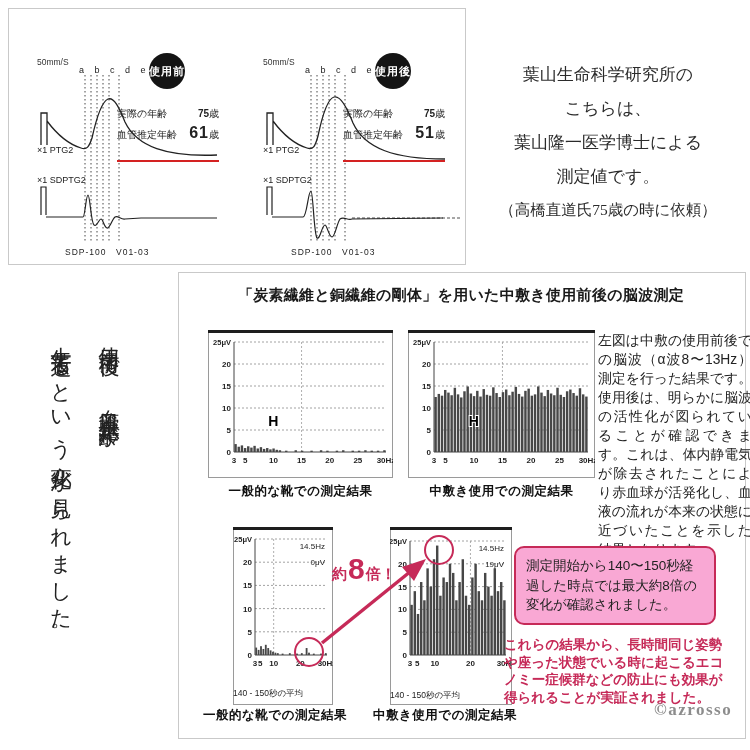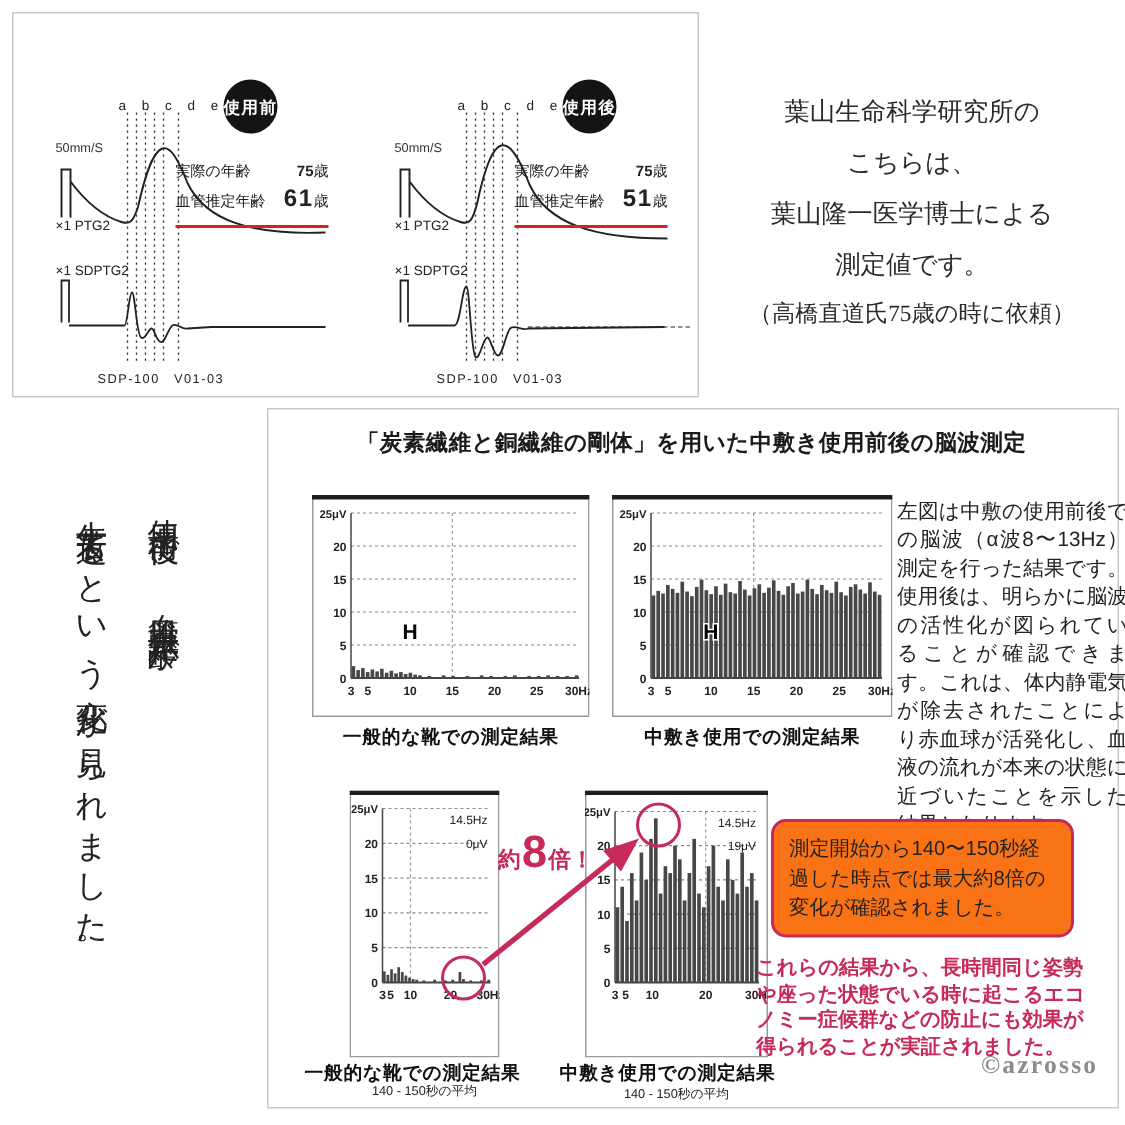--- a/index.html
+++ b/index.html
@@ -5,27 +5,27 @@
   html,body{margin:0;padding:0;background:#fff;}
   body{width:750px;height:750px;position:relative;overflow:hidden;
        font-family:"Liberation Sans",sans-serif;color:#1a1a1a;}
   .abs{position:absolute;}
 
   
   .pulse-box{left:8px;top:8px;width:456px;height:255px;border:1px solid #c9c9c9;background:#fff;}
   .pulse-title{left:10px;top:10px;width:440px;font-size:14.5px;font-weight:bold;letter-spacing:.2px;}
   .panel{top:38px;width:218px;height:212px;}
   .panel-a{left:12px;} .panel-b{left:238px;}
-  .speed{left:16px;top:10px;font-size:8.5px;color:#333;margin-top:36px;}
+  .speed{left:16px;top:10px;font-size:8.5px;color:#333;}
   .markers{left:58px;top:18px;font-size:9px;letter-spacing:4px;color:#222;}
   .badge{left:128px;top:6px;width:36px;height:36px;border-radius:50%;background:#141414;
          color:#fff;font-size:11px;font-weight:bold;display:flex;align-items:center;justify-content:center;letter-spacing:1px;}
   .ages{left:96px;top:48px;width:102px;font-size:10px;color:#222;margin-top:12px;}
   .age-row{display:flex;justify-content:space-between;align-items:baseline;margin-bottom:3px;white-space:nowrap;}
-  .est-row{border-bottom:2px solid #d42222;padding-bottom:8px;}
+  .est-row{border-bottom:2px solid #d42222;padding-bottom:18px;}
   .est-val{font-size:16px;font-weight:bold;letter-spacing:1px;}
   .age-unit{font-size:10px;}
   .trace-label{font-size:9px;color:#222;}
   .device{left:44px;top:200px;font-size:8.5px;letter-spacing:1px;color:#222;}
   .wave-svg{left:0;top:0;}
 
   
   .note-right{left:468px;top:58px;width:280px;text-align:center;
               font-family:"Liberation Serif",serif;color:#2b2b2b;font-size:17px;line-height:2.0;}
   .note-right .small{font-size:15.5px;}
@@ -33,24 +33,24 @@
   
   .note-vert{left:56px;top:330px;height:416px;width:84px;writing-mode:vertical-rl;
              font-family:"Liberation Serif",serif;font-size:21px;letter-spacing:3px;color:#222;}
   .note-vert p{margin:0 14px 0 0;line-height:34px;}
 
   
   .eeg-box{left:178px;top:272px;width:566px;height:465px;border:1px solid #c9c9c9;background:#fff;}
   .eeg-title{left:188px;top:286px;width:546px;text-align:center;font-size:15px;font-weight:bold;letter-spacing:.3px;}
   .eeg-chart{background:#fff;}
   .caption{font-size:12.5px;font-weight:bold;text-align:center;color:#111;letter-spacing:.5px;}
-  .avg-label{font-size:8.5px;text-align:center;color:#222;margin-top:34px;}
+  .avg-label{font-size:8.5px;text-align:left;color:#222;}
   .desc{left:598px;top:331px;width:154px;font-size:13.8px;line-height:19px;color:#222;font-weight:500;text-align:justify;}
   .hl-box{left:514px;top:546px;width:178px;border:2px solid #c62a58;border-radius:10px;
-          padding:8px 10px;font-size:13.5px;line-height:19.5px;color:#222;font-weight:500;background:#f97316;}
+          padding:8px 10px;font-size:13.5px;line-height:19.5px;color:#222;font-weight:500;background:#f9a8d4;}
   .conclusion{left:504px;top:636px;width:226px;font-size:13.5px;line-height:17.5px;font-weight:bold;color:#c62a58;}
   .ratio{left:332px;top:552px;display:flex;align-items:baseline;color:#c62a58;font-weight:bold;}
   .ratio .pre,.ratio .suf{font-size:15px;} .ratio .num{font-size:30px;margin:0 1px;}
   .ring{width:26px;height:26px;border:2.5px solid #c62a58;border-radius:50%;background:transparent;}
   .watermark{left:654px;top:700px;font-family:"Liberation Serif",serif;font-size:17px;color:#8c8c8c;letter-spacing:1.5px;font-weight:bold;}
 </style>
 </head>
 <body>
 
 <div class="abs pulse-box">

